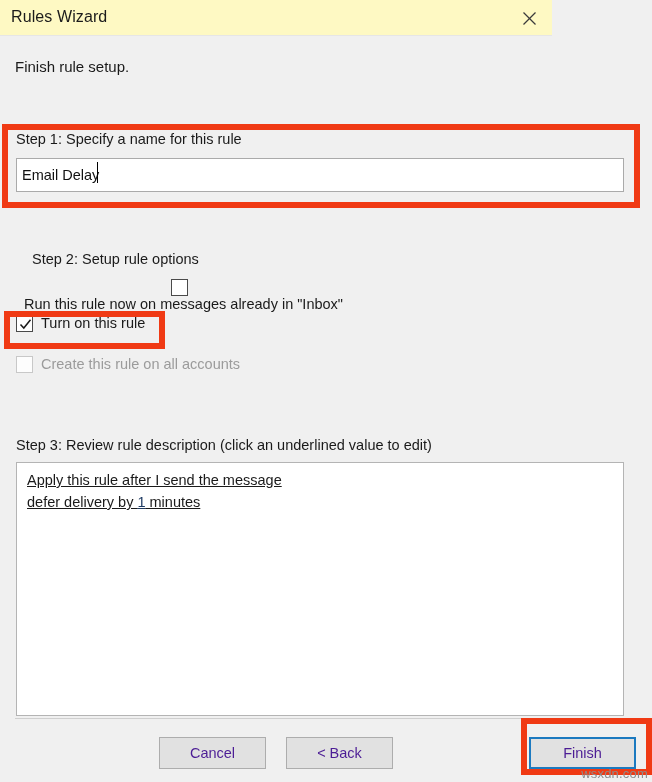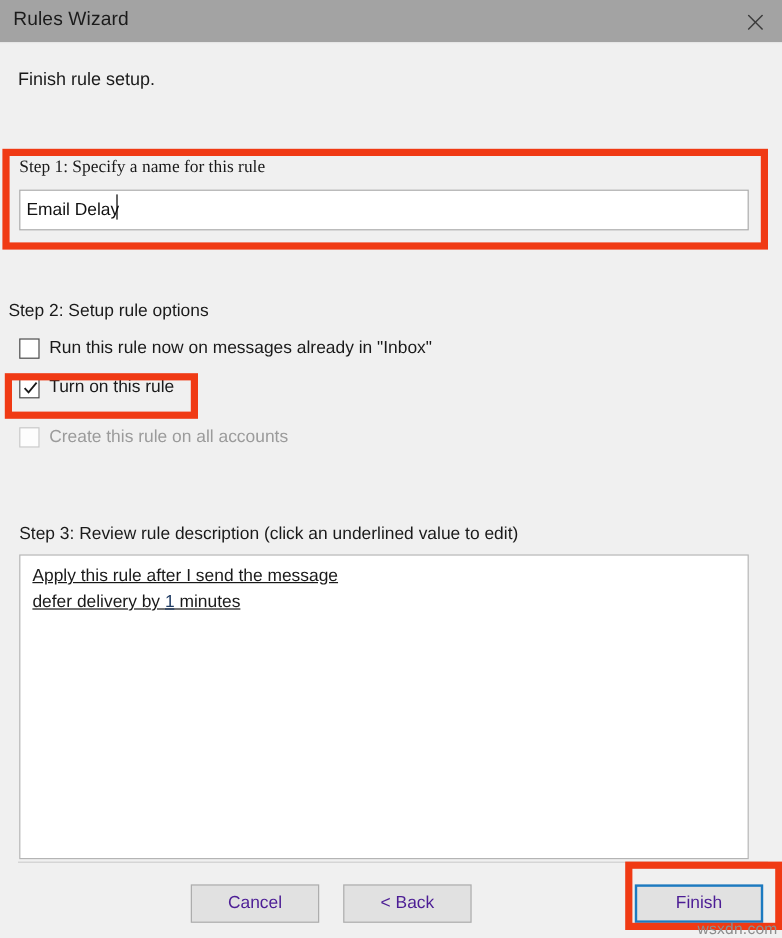--- a/index.html
+++ b/index.html
@@ -14,23 +14,23 @@
     color: #1a1a1a;
     overflow: hidden;
     position: relative;
     -webkit-font-smoothing: antialiased;
   }
 
   
   .titlebar {
     position: absolute;
     left: 0; top: 0;
-    width: 652px;
+    width: 552px;
     height: 36px;
-    background: #a3a3a3;
+    background: #fef9c3;
     border-bottom: 1px solid #e6e6e6;
     box-sizing: border-box;
   }
   .title-text {
     position: absolute;
     left: 11px;
     top: 8px;
     font-size: 16px;
     color: #1b1b1b;
     letter-spacing: 0.1px;
@@ -76,21 +76,21 @@
   }
 
   .step-label {
     position: absolute;
     font-size: 14.5px;
     color: #1a1a1a;
     white-space: nowrap;
   }
 
   
-  #step1-label { left: 16px; top: 35px; font-family: Liberation Serif, serif; }
+  #step1-label { left: 16px; top: 35px; }
 
   .name-input {
     position: absolute;
     left: 16px;
     top: 62px;
     width: 608px;
     height: 30px;
     background: #ffffff;
     border: 1px solid #aaaaaa;
     box-sizing: border-box;
@@ -104,30 +104,30 @@
   .caret {
     position: absolute;
     left: 97px;
     top: 66px;
     width: 1px;
     height: 21px;
     background: #000000;
   }
 
   
-  #step2-label { left: 7px; top: 155px; }
+  #step2-label { left: 32px; top: 155px; }
 
   .check-row {
     position: absolute;
     left: 16px;
     height: 22px;
     display: flex;
     align-items: center;
   }
-  .check-row.r1 { top: 183px; }
+  .check-row.r1 { top: 183px; flex-direction: column; }
   .check-row.r2 { top: 216px; }
   .check-row.r3 { top: 257px; }
 
   .checkbox {
     width: 17px;
     height: 17px;
     box-sizing: border-box;
     background: #ffffff;
     border: 1px solid #4a4a4a;
     position: relative;

